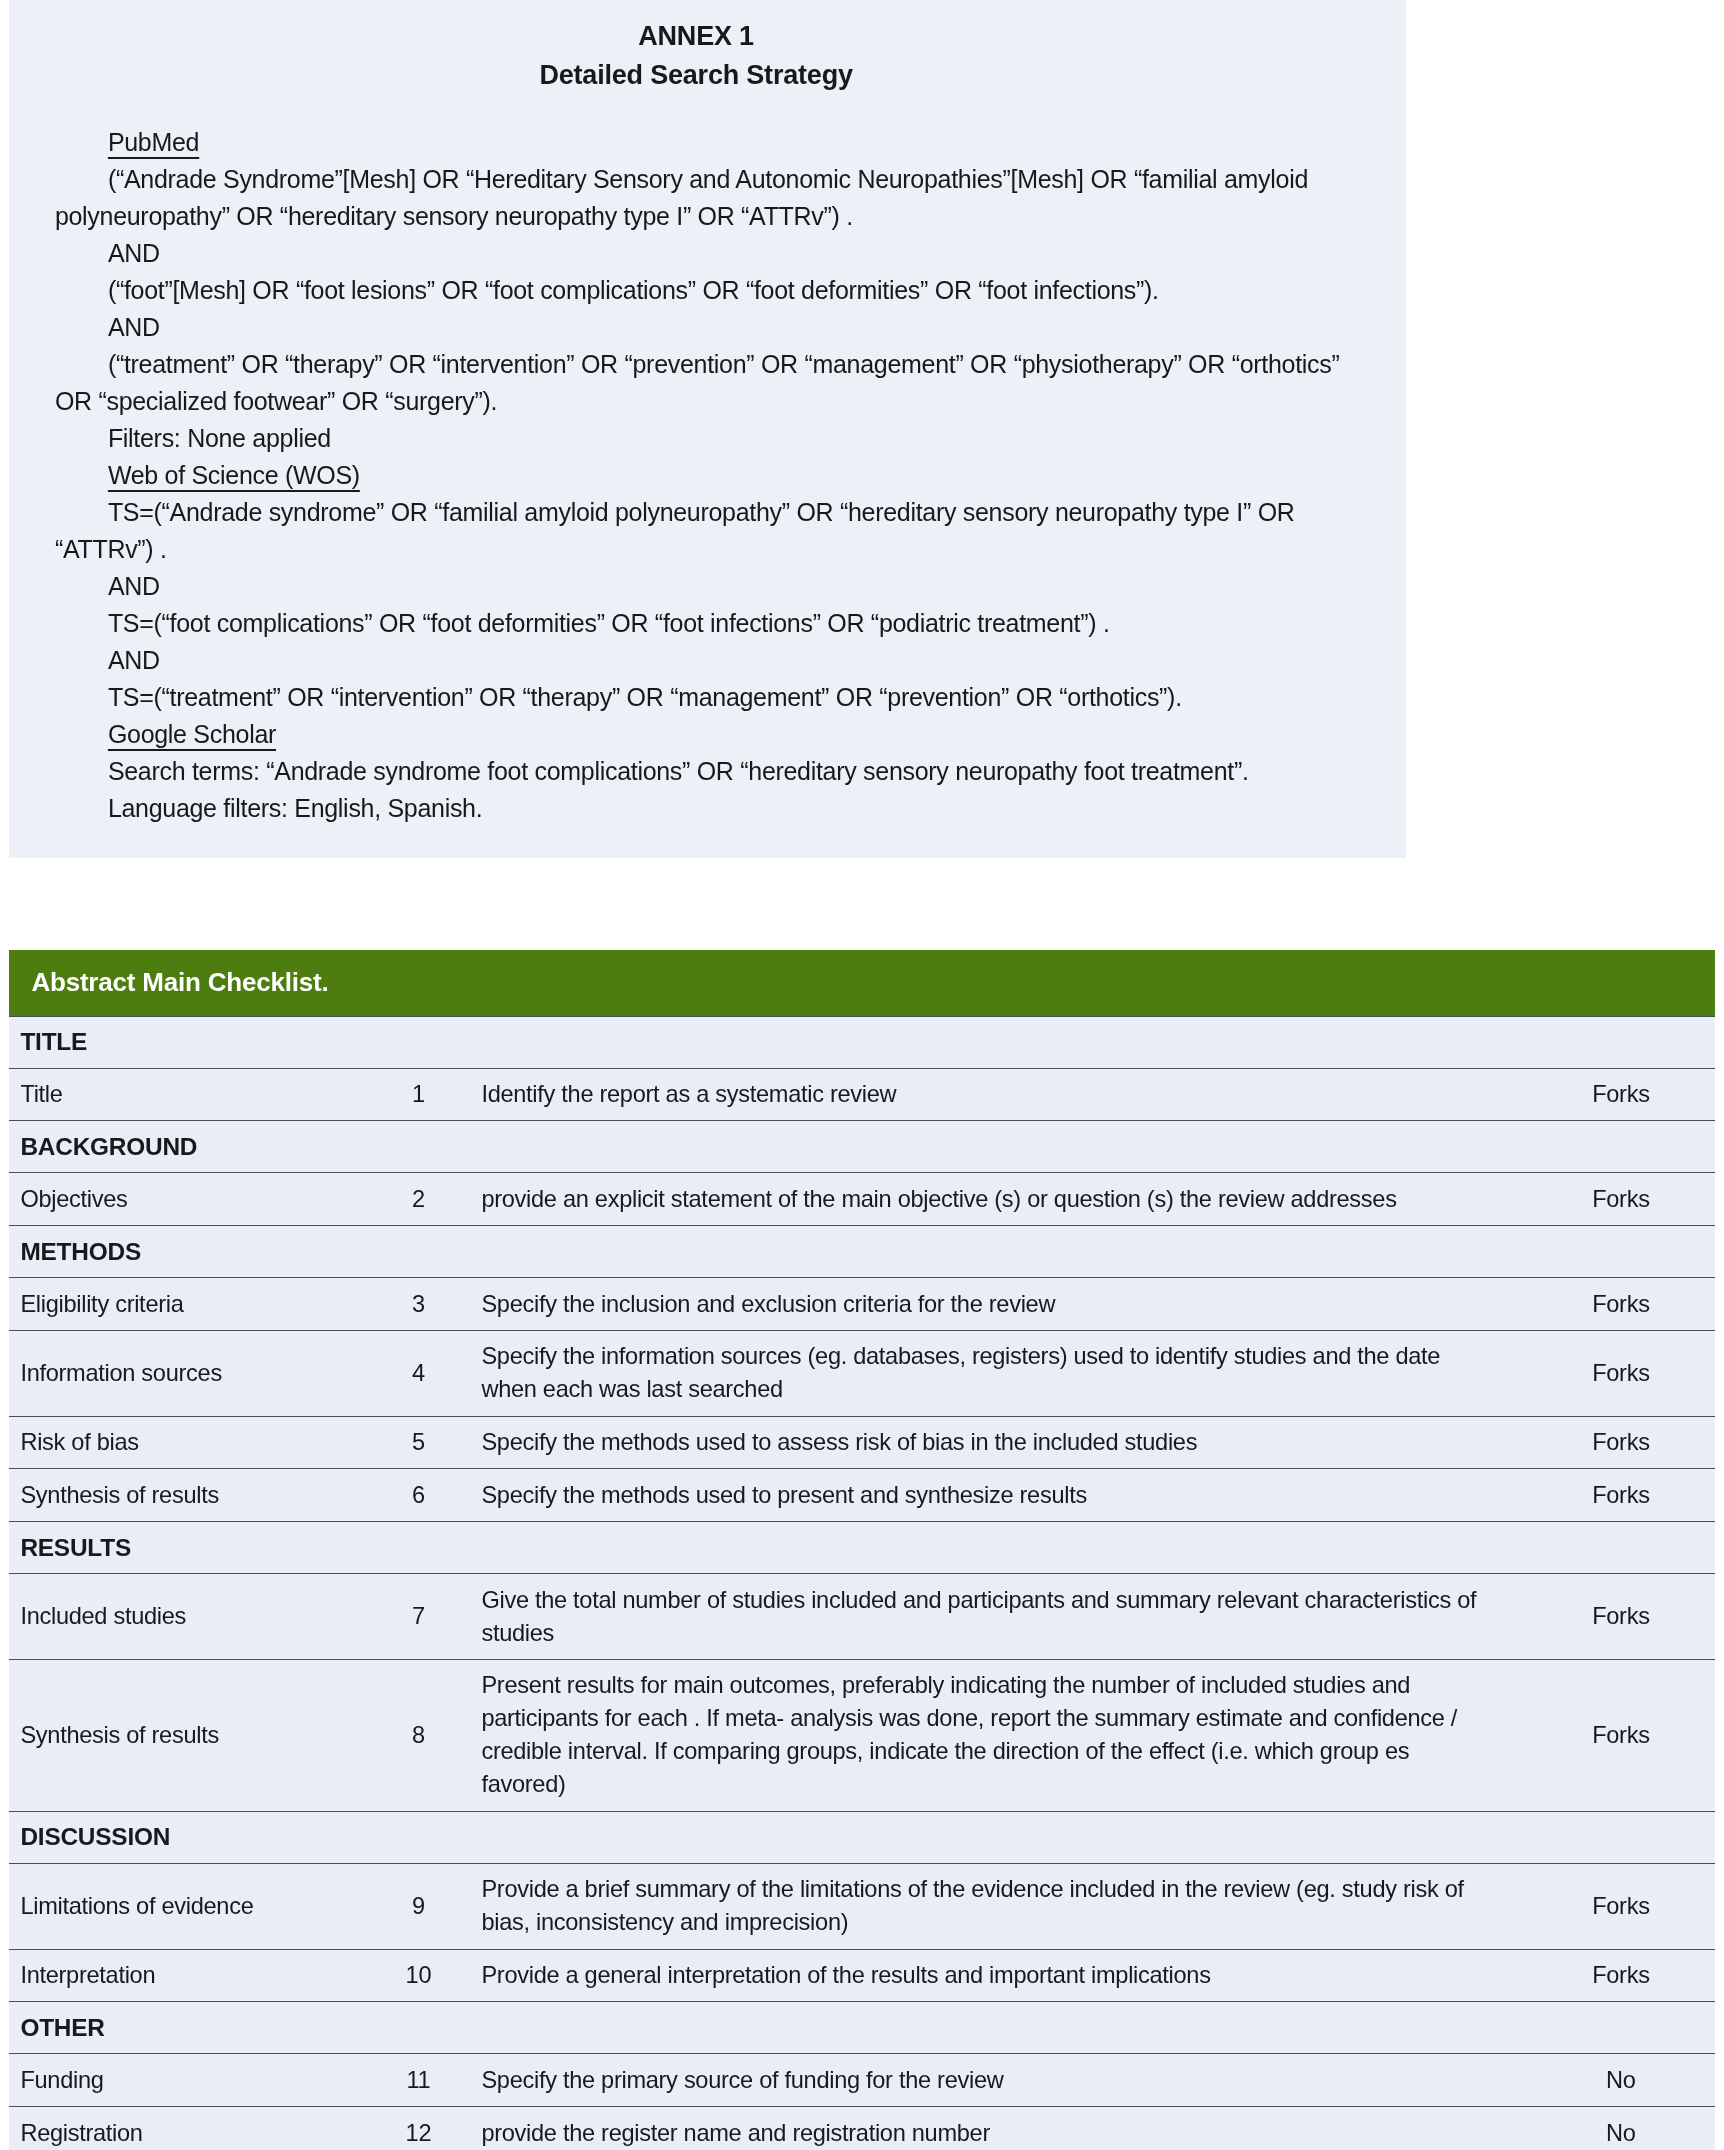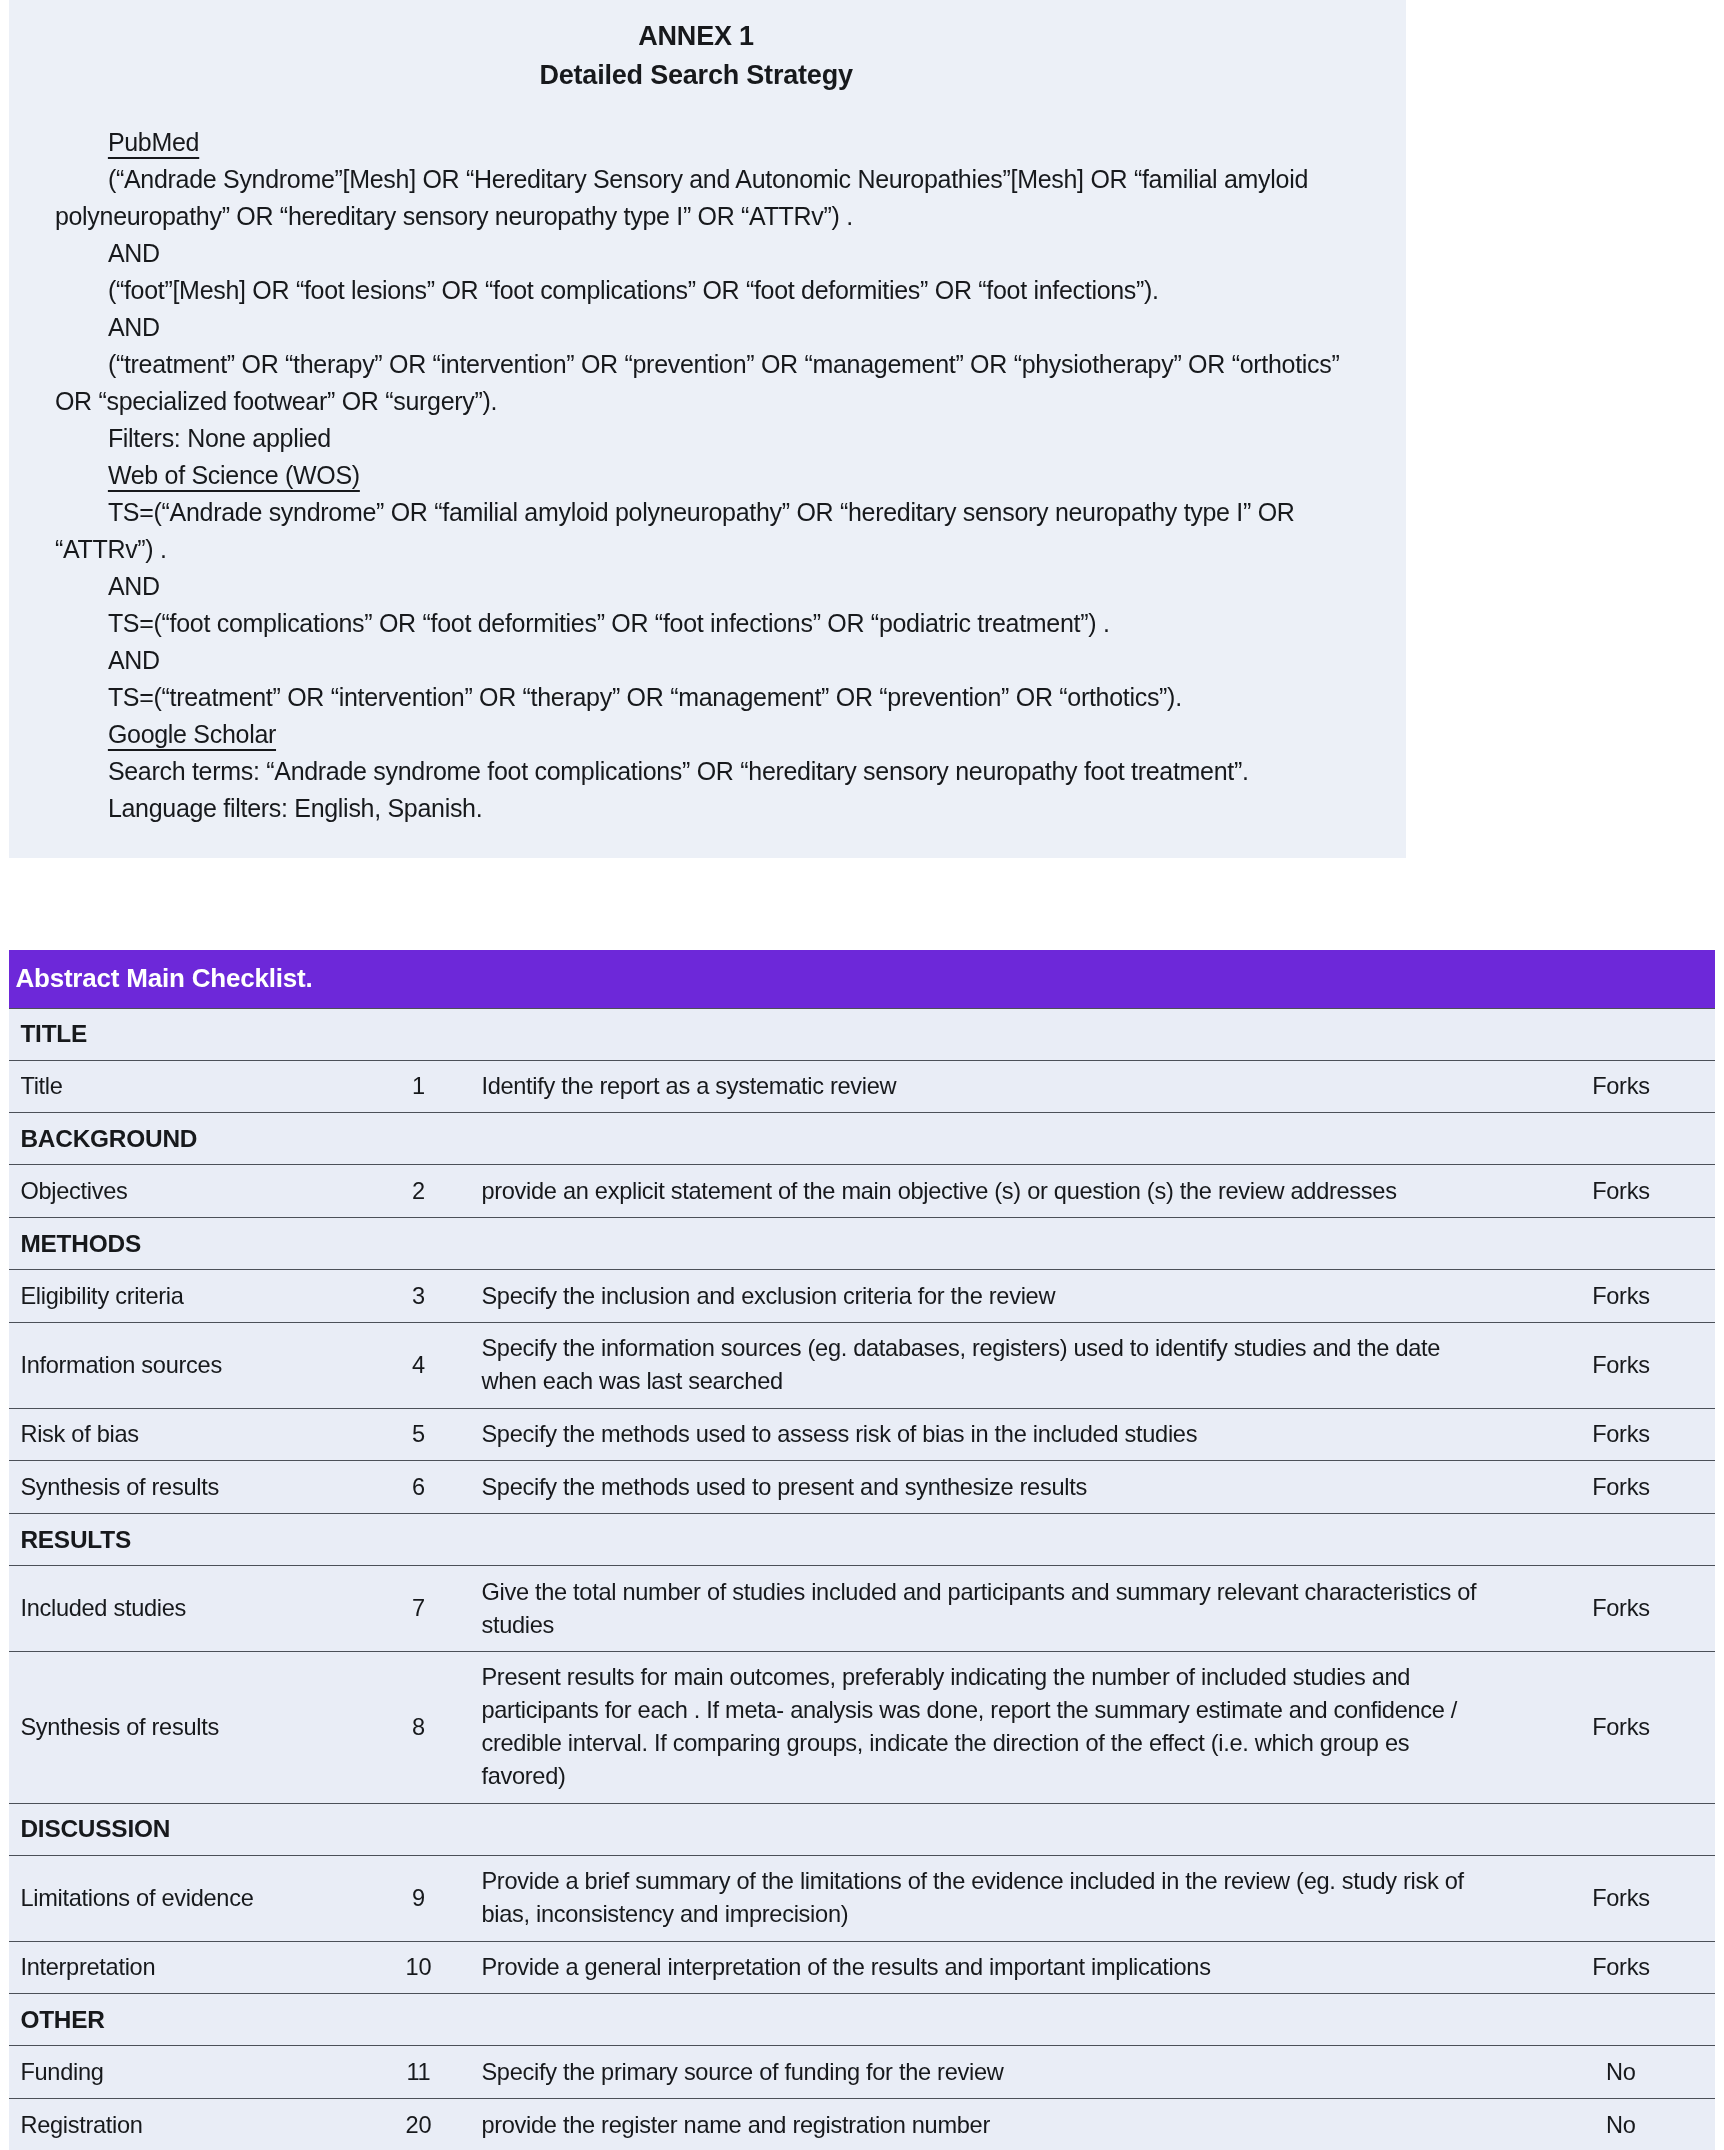--- a/index.html
+++ b/index.html
@@ -40,28 +40,28 @@
     text-underline-offset: 5.5px;
   }
 
   
   .checklist {
     margin-top: 92px;
     width: 1706px;
     border-bottom: 3.1px solid #26282c;
   }
   .banner {
-    background: #6d28d9;
+    background: #4d7c0f;
     color: #ffffff;
     font-weight: bold;
     font-size: 26px;
-    height: 58px;
+    height: 66px;
     display: flex;
     align-items: center;
-    padding-left: 6px;
+    padding-left: 22px;
     letter-spacing: -0.2px;
   }
   .thead {
     display: grid;
     grid-template-columns: 346px 126px 1fr 189px;
     background: #F2F5FA;
     font-weight: bold;
     font-size: 24.4px;
     min-height: 50px;
     align-items: center;
@@ -203,21 +203,21 @@
           <div class="cell section-cell">OTHER</div>
         </div>
         <div class="trow item-row">
           <div class="cell topic-cell">Funding</div>
           <div class="cell no-cell">11</div>
           <div class="cell item-cell">Specify the primary source of funding for the review</div>
           <div class="cell reported-cell">No</div>
         </div>
         <div class="trow item-row">
           <div class="cell topic-cell">Registration</div>
-          <div class="cell no-cell">20</div>
+          <div class="cell no-cell">12</div>
           <div class="cell item-cell">provide the register name and registration number</div>
           <div class="cell reported-cell">No</div>
         </div>
       </div>
   </section>
 
 </div>
 
 
 </body></html>

